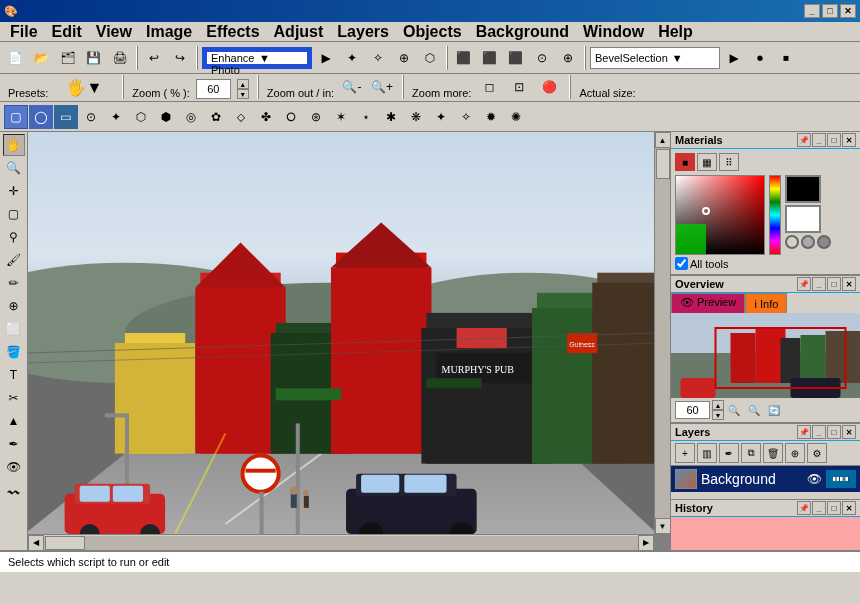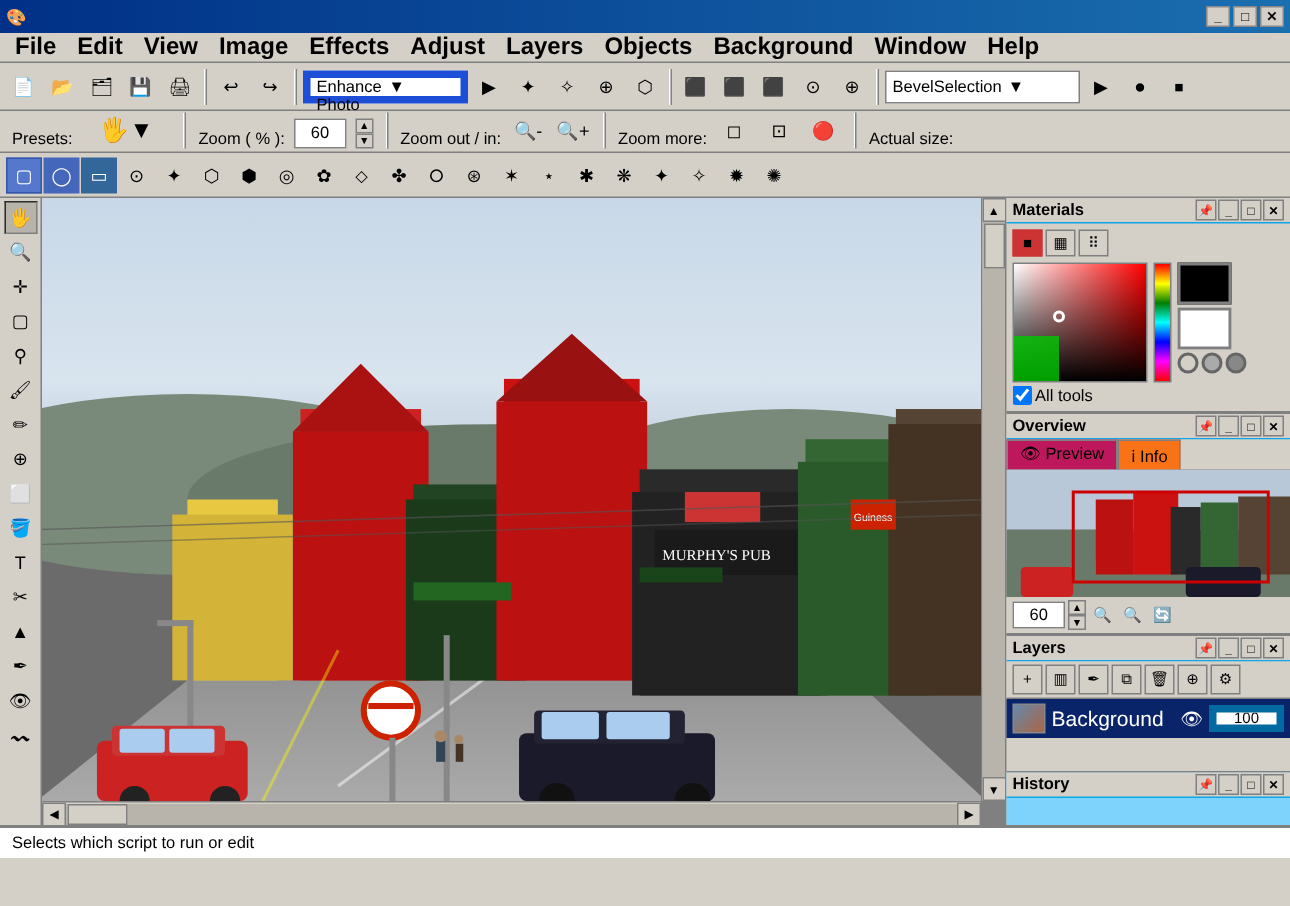--- a/index.html
+++ b/index.html
@@ -243,28 +243,28 @@
       display: flex; align-items: center; gap: 4px;
       padding: 2px 4px; background: #0a246a; color: white;
       height: 26px;
     }
     .layer-thumb {
       width: 22px; height: 20px; background: #4488bb;
       border: 1px solid #888;
     }
     .layer-vis { font-size: 12px; cursor: pointer; }
     .opacity-input {
-      width: 50px; height: 18px; border: 5px solid #0369a1;
+      width: 30px; height: 18px; border: 7px solid #0369a1;
       background: white; text-align: center; font-size: 10px; color: black;
     }
 
     
     .history-panel {
-      height: 36px;
-      background: #7dd3fc;
+      height: 51px;
+      background: #fca5a5;
       border-top: 1px solid #808080;
     }
 
     
     .status-bar {
       height: 22px;
       background: #ffffff;
       border-top: 2px solid #808080;
       display: flex;
       align-items: center;

